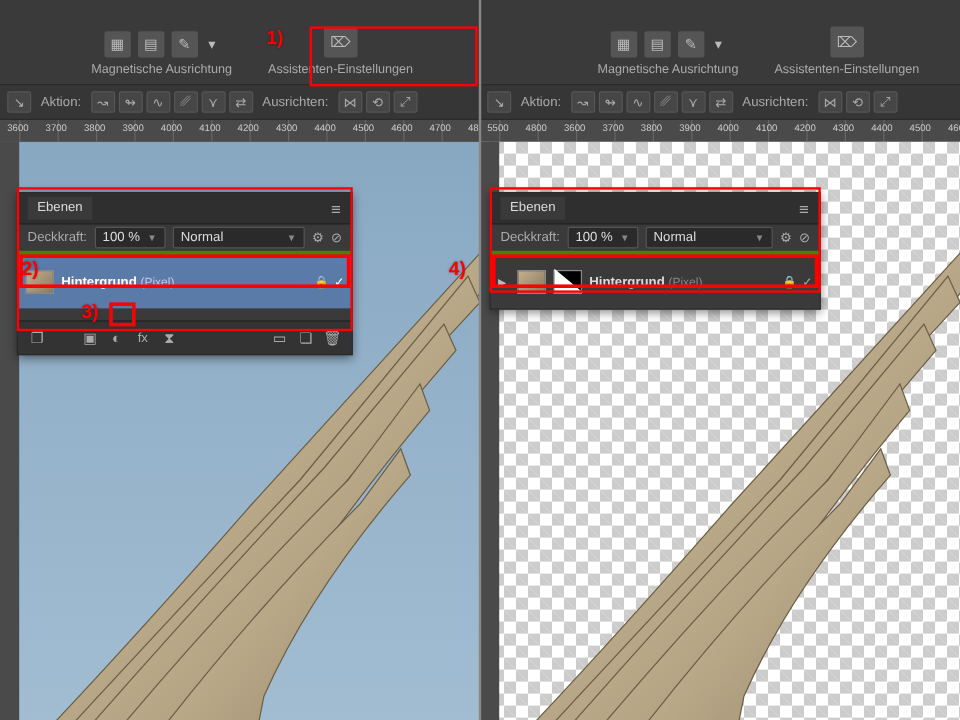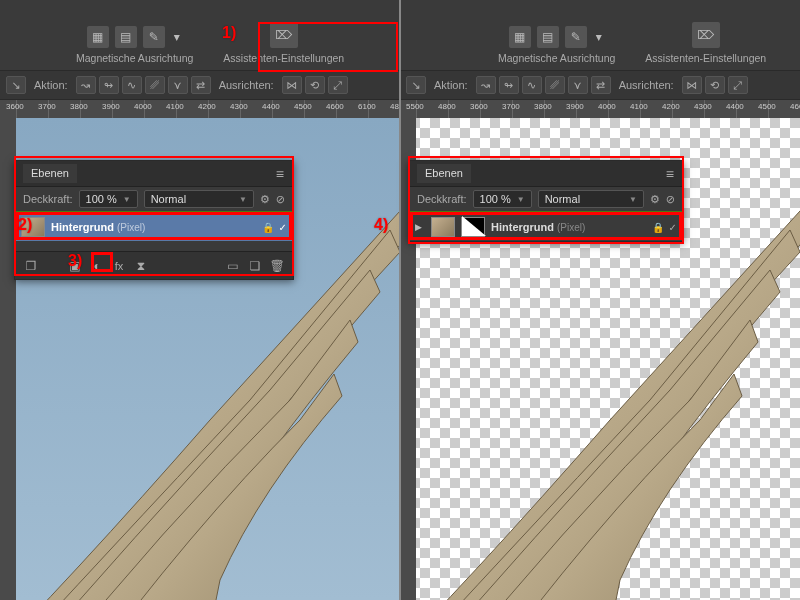--- a/index.html
+++ b/index.html
@@ -24,24 +24,24 @@
   .checker{position:absolute;inset:0;background-image:
     linear-gradient(45deg,#ccc 25%,transparent 25%,transparent 75%,#ccc 75%),
     linear-gradient(45deg,#ccc 25%,#fff 25%,#fff 75%,#ccc 75%);
     background-size:20px 20px;background-position:0 0,10px 10px}
   .wing{position:absolute;left:-50px;bottom:-80px;width:520px;height:520px}
   .wing svg{width:100%;height:100%}
   .panel{position:absolute;top:160px;left:14px;width:280px;background:#3a3a3a;box-shadow:0 2px 8px rgba(0,0,0,.5);z-index:20;border:1px solid #2a2a2a}
   .p-tabs{height:26px;background:#2f2f2f;display:flex;align-items:center;padding:0 8px;justify-content:space-between;border-bottom:1px solid #222}
   .p-tab{font-size:11px;color:#ddd;padding:4px 8px;background:#3a3a3a;line-height:1}
   .p-menu{color:#aaa;font-size:14px;letter-spacing:1px}
-  .p-opts{height:26px;display:flex;align-items:center;padding:0 8px;gap:6px;font-size:11px;color:#aaa;border-bottom:2px solid #4d7c0f}
+  .p-opts{height:26px;display:flex;align-items:center;padding:0 8px;gap:6px;font-size:11px;color:#aaa;border-bottom:4px solid #4d7c0f}
   .p-sel{background:#2a2a2a;border:1px solid #555;padding:2px 6px;color:#ddd;font-size:11px;border-radius:2px;display:flex;align-items:center;gap:6px}
   .p-sel .caret{font-size:8px;color:#888}
-  .layer-row{height:28px;display:flex;align-items:center;padding:0 6px;gap:6px;font-size:11px}
+  .layer-row{height:44px;display:flex;align-items:center;padding:0 6px;gap:6px;font-size:11px}
   .layer-row.sel{background:#5a7aa8;color:#fff}
   .layer-row.dark{background:#3a3a3a;color:#ddd}
   .thumb{width:24px;height:20px;border:1px solid #888;background:linear-gradient(135deg,#c5b090,#8a7a5e)}
   .mask-thumb{width:24px;height:20px;border:1px solid #888;background:#000;position:relative}
   .mask-thumb::after{content:"";position:absolute;left:0;bottom:0;width:0;height:0;border-left:24px solid #fff;border-top:20px solid transparent}
   .expand{width:10px;color:#bbb;font-size:9px}
   .lyr-name{flex:1;white-space:nowrap;overflow:hidden}
   .lyr-type{color:rgba(255,255,255,.6);font-size:10px}
   .layer-row.dark .lyr-type{color:#888}
   .lyr-end{display:flex;gap:4px;align-items:center;color:#fff;font-size:10px}
@@ -113,21 +113,21 @@
         <div class="lbl" style="left: 198px;">4200</div>
         <div class="tick" style="left: 240px;"></div>
         <div class="lbl" style="left: 230px;">4300</div>
         <div class="tick" style="left: 272px;"></div>
         <div class="lbl" style="left: 262px;">4400</div>
         <div class="tick" style="left: 304px;"></div>
         <div class="lbl" style="left: 294px;">4500</div>
         <div class="tick" style="left: 336px;"></div>
         <div class="lbl" style="left: 326px;">4600</div>
         <div class="tick" style="left: 368px;"></div>
-        <div class="lbl" style="left: 358px;">6100</div>
+        <div class="lbl" style="left: 358px;">4700</div>
         <div class="lbl" style="left: 390px;">4800</div>
       </div>
     <div class="ruler-v"></div>
 
     <div class="canvas-area">
       <div class="sky"></div>
       <div class="wing">
         <svg viewBox="0 0 520 520" preserveAspectRatio="none">
           <defs>
               <linearGradient id="fg" x1="0" y1="0" x2="1" y2="1">

